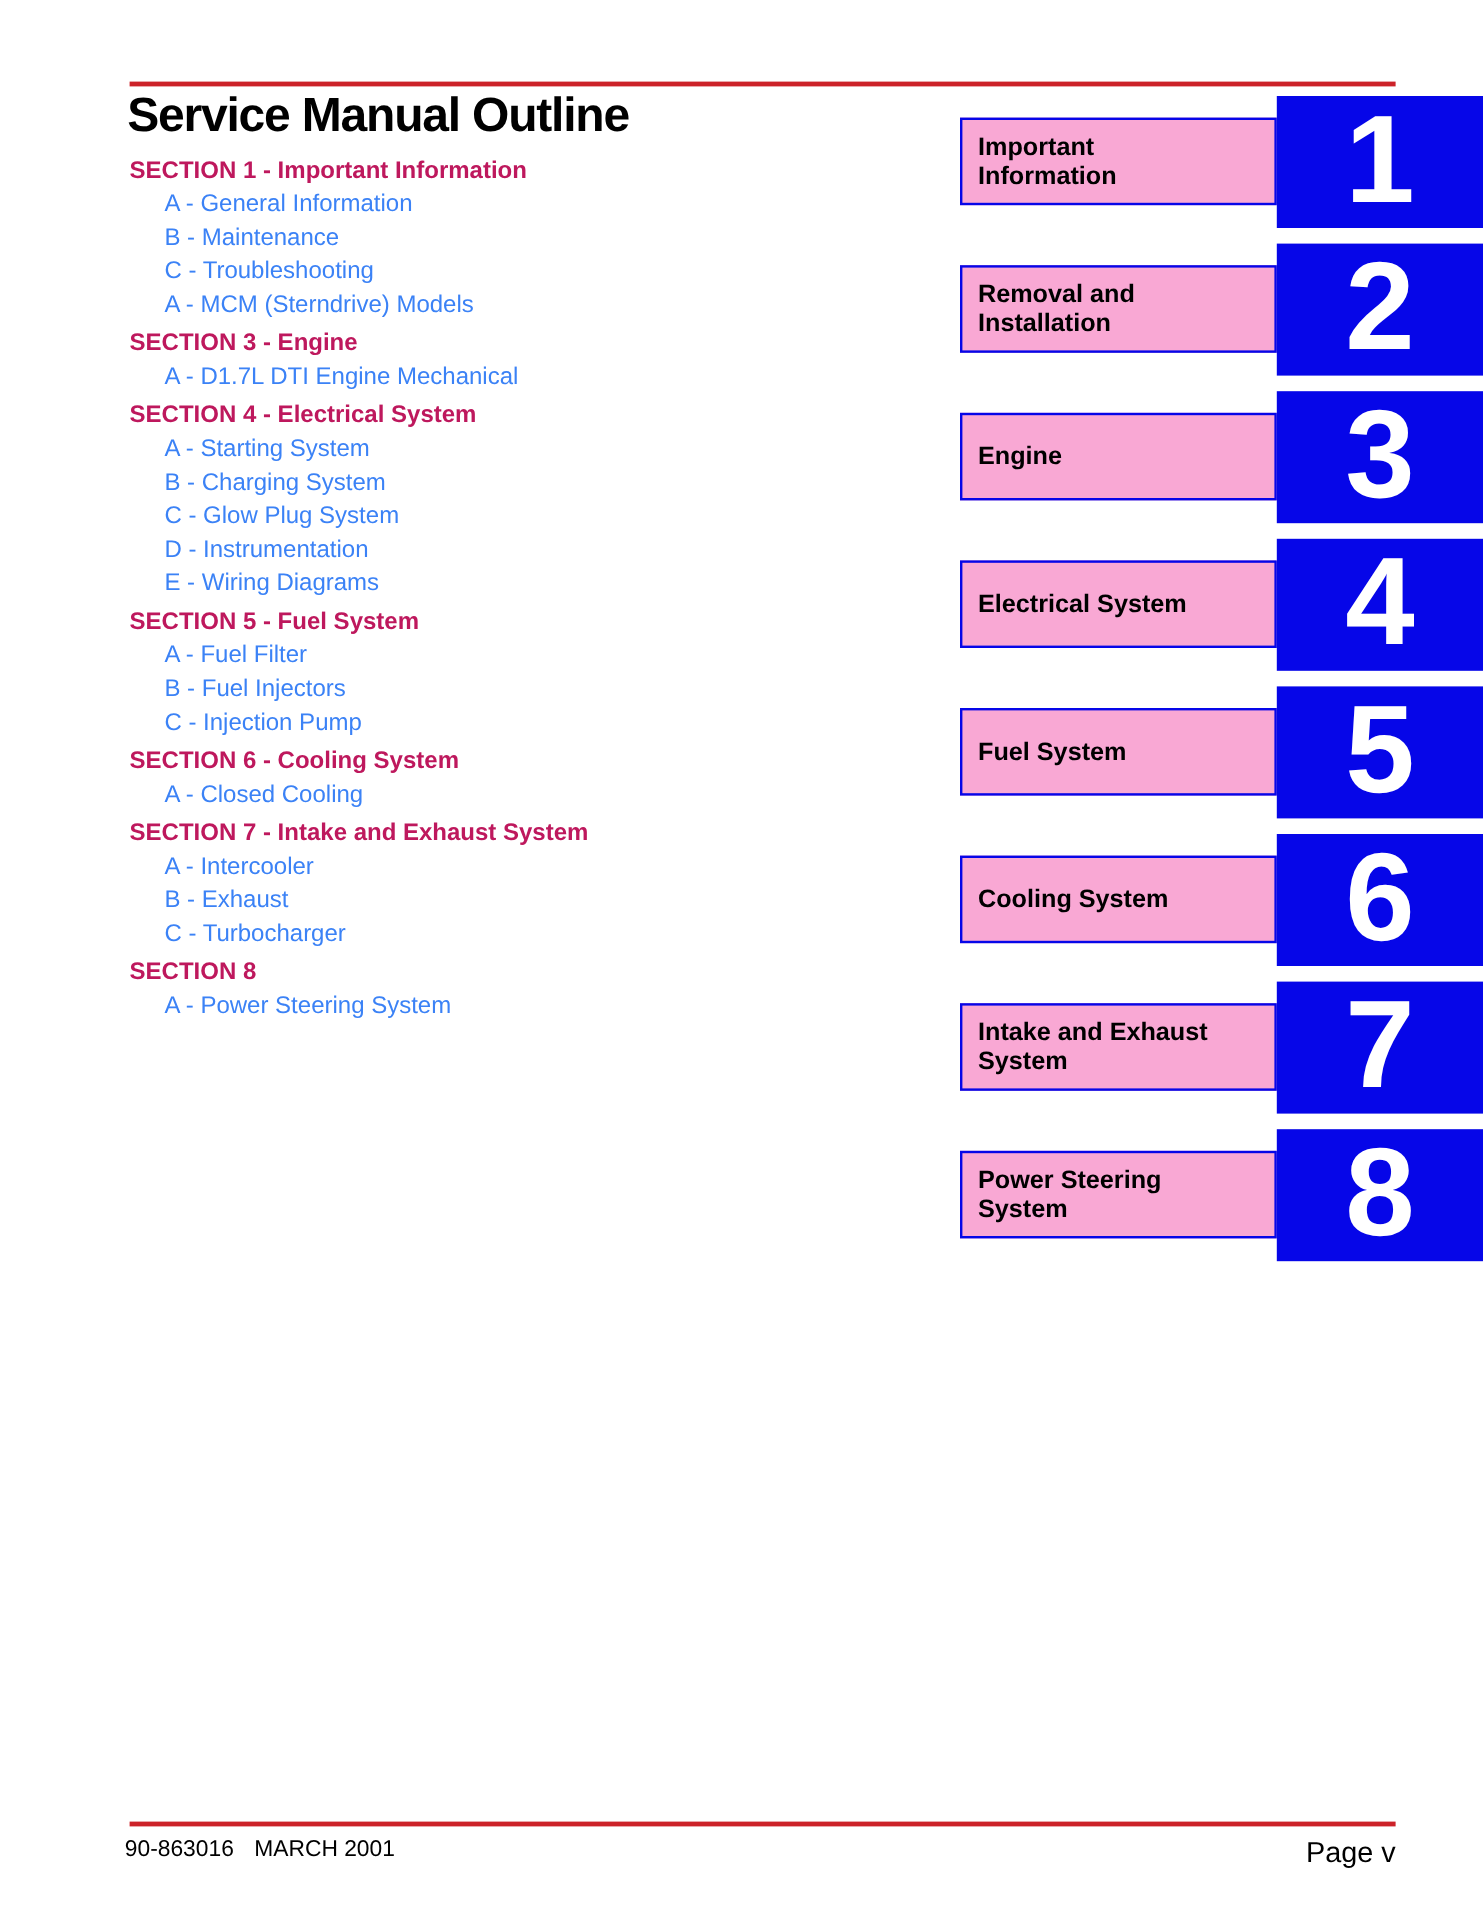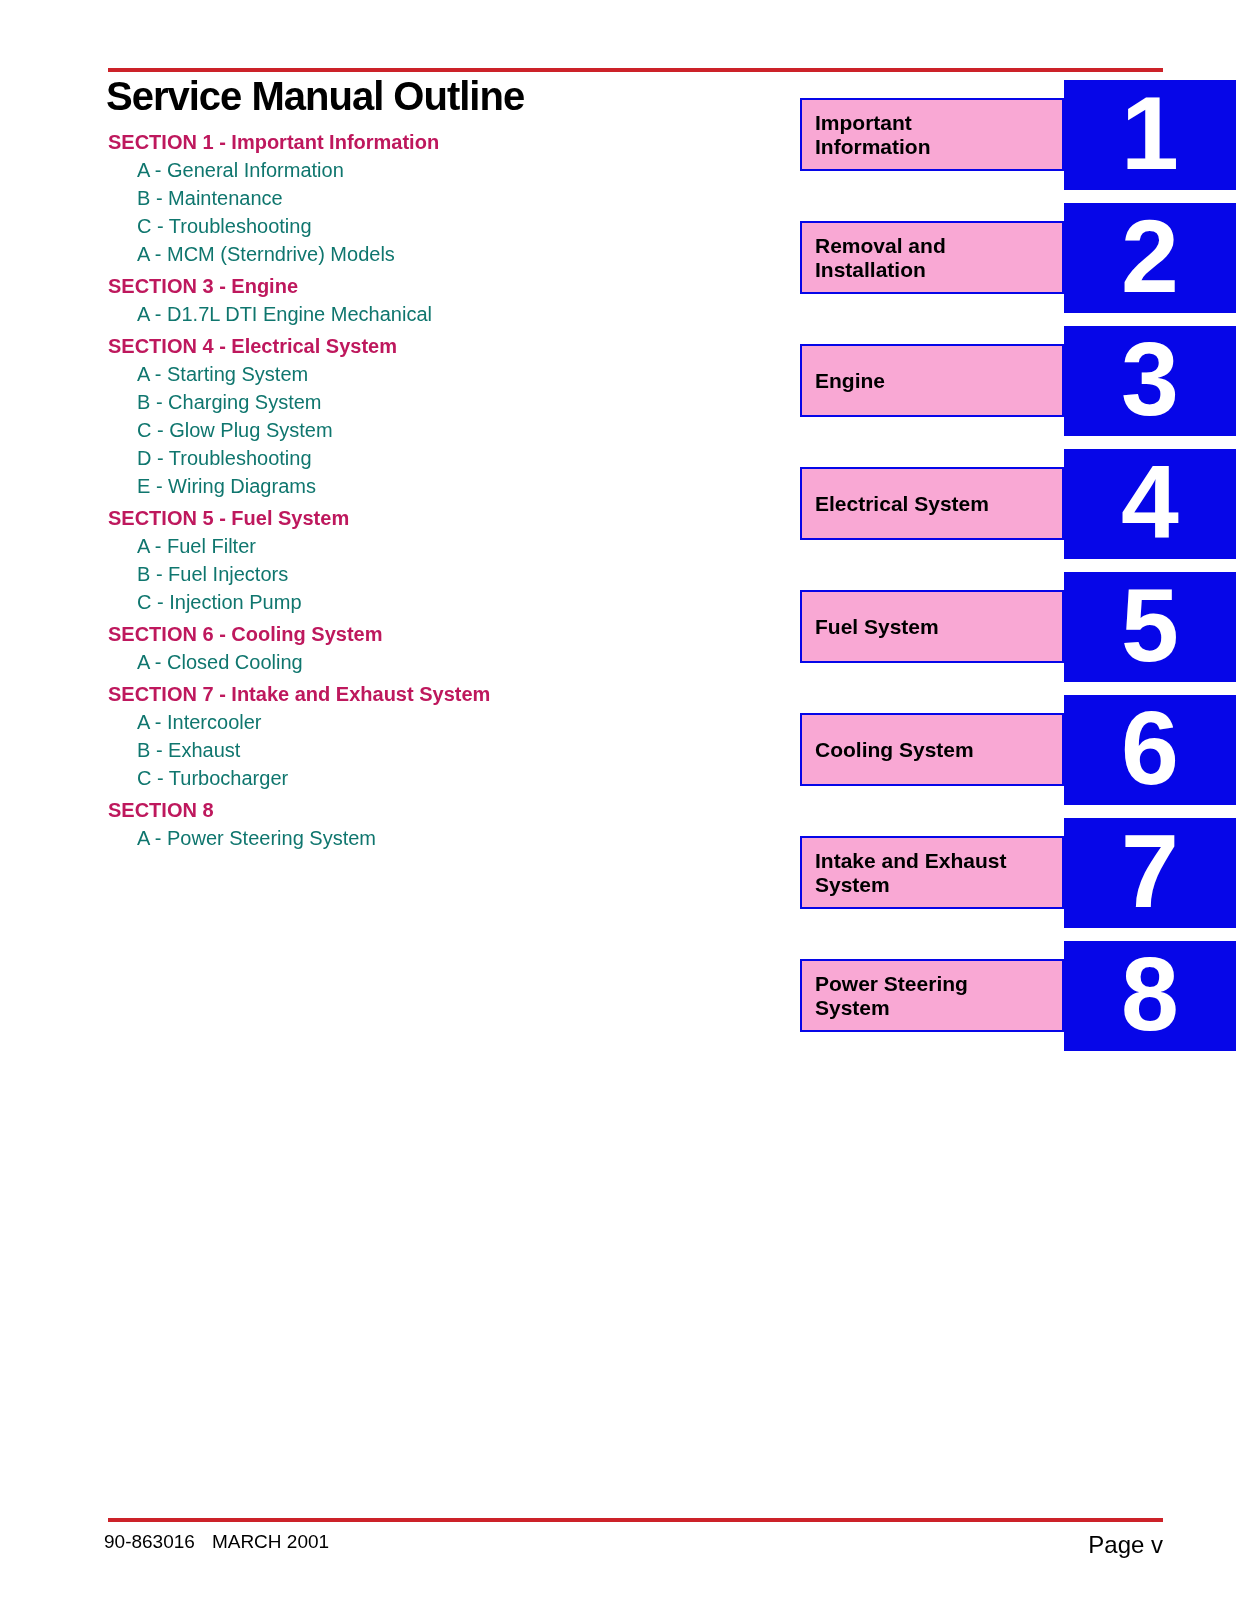--- a/index.html
+++ b/index.html
@@ -28,21 +28,21 @@
   .outline{
     position:absolute;left:108px;top:128px;width:640px;
   }
   .section-header{
     font-size:20px;font-weight:bold;line-height:28px;margin-top:4px;
     color:#be185d;
   }
   .section:first-child .section-header{margin-top:0;}
   .section-item{
     font-size:20px;line-height:28px;margin-left:29px;
-    color:#0f766e;
+    color:#3b82f6;
   }
   .tabs{
     position:absolute;left:785px;top:80px;width:451px;
     display:flex;flex-direction:column;gap:13px;
   }
   .tab{position:relative;height:110px;}
   .tab-number{
     position:absolute;left:279px;right:0;top:0;bottom:0;
     background:var(--tab-blue);
     color:#ffffff;font-weight:bold;font-size:104px;
@@ -103,21 +103,21 @@
 
     <div class="section">
       <div class="section-header">SECTION 4 - Electrical System</div>
 
     <div class="section-item">A - Starting System</div>
 
     <div class="section-item">B - Charging System</div>
 
     <div class="section-item">C - Glow Plug System</div>
 
-    <div class="section-item">D - Troubleshooting</div>
+    <div class="section-item">D - Instrumentation</div>
 
     <div class="section-item">E - Wiring Diagrams</div>
   </div>
 
     <div class="section">
       <div class="section-header">SECTION 5 - Fuel System</div>
 
     <div class="section-item">A - Fuel Filter</div>
 
     <div class="section-item">B - Fuel Injectors</div>

